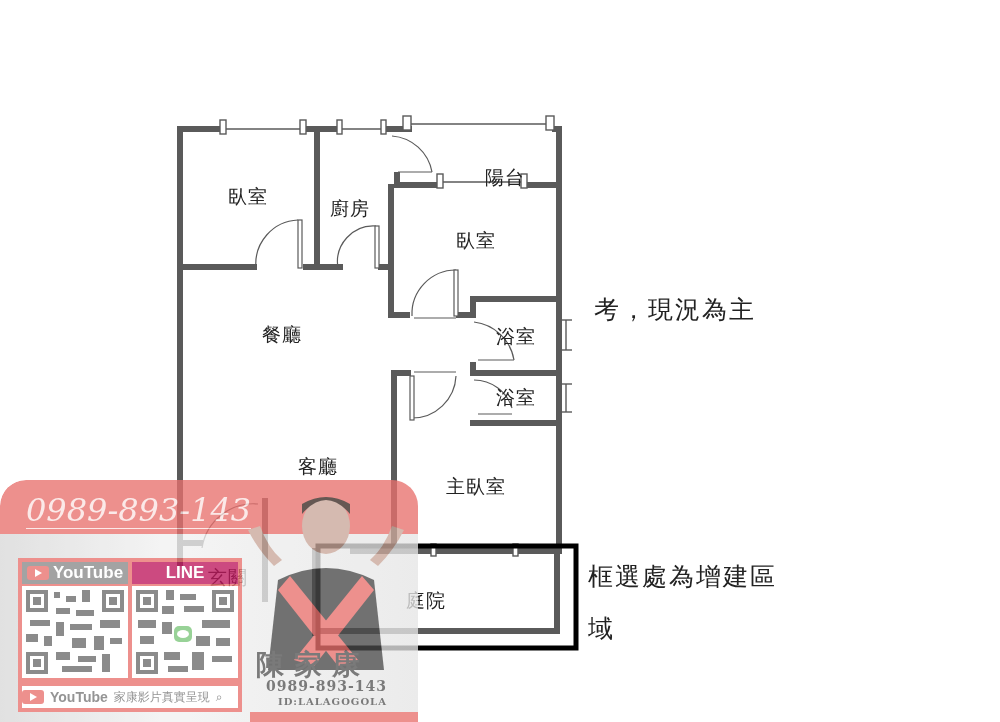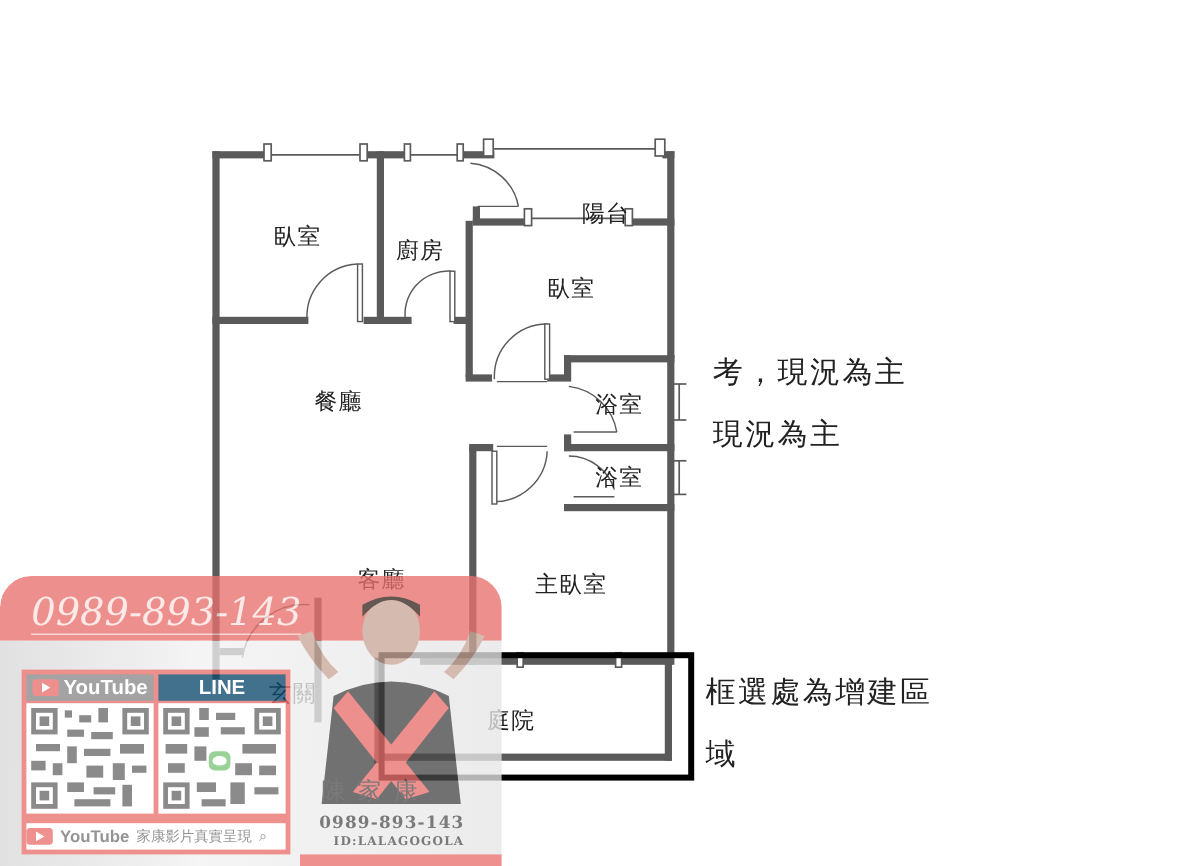--- a/index.html
+++ b/index.html
@@ -27,22 +27,22 @@
              font-family: "Liberation Sans", sans-serif; }
   .qr-box { height: 92px; background: #fff; margin-top: 2px; position: relative; }
   .qr-foot { position: absolute; left: 22px; top: 206px; width: 216px; height: 22px;
              background: #fff; display: flex; align-items: center; gap: 6px; font-size: 12px;
              color: #777; }
   .yt-badge { display: inline-block; width: 22px; height: 14px; background: #e9716e;
               border-radius: 3px; position: relative; }
   .yt-badge::after { content: ""; position: absolute; left: 8px; top: 3px;
               border-left: 7px solid #fff; border-top: 4px solid transparent;
               border-bottom: 4px solid transparent; }
-  .agent-name { position: absolute; left: 268px; top: 166px; font-family: "DejaVu Serif", serif;
-                font-size: 20px; color: #555; letter-spacing: 10px; }
+  .agent-name { position: absolute; left: 256px; top: 166px; font-family: "DejaVu Serif", serif;
+                font-size: 28px; color: #555; letter-spacing: 10px; font-weight: bold; }
   .agent-phone { position: absolute; left: 266px; top: 198px; font-family: "DejaVu Serif", serif;
                  font-size: 14px; color: #555; font-weight: bold; letter-spacing: 1px; }
   .agent-line { position: absolute; left: 278px; top: 216px; font-family: "DejaVu Serif", serif;
                 font-size: 10px; color: #555; font-weight: bold; letter-spacing: 1px; }
   .agent-footer { position: absolute; left: 250px; top: 232px; width: 168px; height: 10px;
                   background: #e9716e; }
   .person { position: absolute; left: 238px; top: 10px; width: 178px; height: 180px; }
 </style>
 </head>
 <body>
@@ -145,28 +145,27 @@
   <rect x="318" y="546" width="258" height="102" fill="none" stroke="#000" stroke-width="5"></rect>
 </svg>
 
 <div class="room-label" style="left:228px;top:184px;">臥室</div>
 <div class="room-label" style="left:330px;top:196px;">廚房</div>
 <div class="room-label" style="left:485px;top:143px;margin-top:22px;">陽台</div>
 <div class="room-label" style="left:456px;top:228px;">臥室</div>
 <div class="room-label" style="left:262px;top:322px;">餐廳</div>
 <div class="room-label" style="left:496px;top:324px;">浴室</div>
 <div class="room-label" style="left:496px;top:385px;">浴室</div>
-<div class="room-label" style="left:298px;top:470px;">客廳</div>
+<div class="room-label" style="left:298px;top:454px;">客廳</div>
 <div class="room-label" style="left:446px;top:474px;text-align:right;">主臥室</div>
-<div class="room-label" style="left:208px;top:565px;margin-left:16px;">玄關</div>
+<div class="room-label" style="left:208px;top:565px;">玄關</div>
 <div class="room-label" style="left:406px;top:588px;">庭院</div>
 
 <div class="note" style="left:594px;top:284px;">
   <div>考，現況為主</div>
-  <div>現況為主</div>
 </div>
 <div class="note" style="left:588px;top:551px;">
   <div>框選處為增建區</div>
   <div>域</div>
 </div>
 
 <div class="card">
   <div class="card-top"></div>
   <div class="card-body"></div>
   <div class="phone-big">0989-893-143</div>
@@ -209,21 +208,21 @@
           </g>
         <g fill="#6b6b6b">
             <rect x="11" y="11" width="8" height="8"></rect>
             <rect x="87" y="11" width="8" height="8"></rect>
             <rect x="11" y="73" width="8" height="8"></rect>
           </g>
       </svg>
     </div>
   </div>
   <div class="qr-col" style="left:132px;">
-    <div class="qr-head" style="background:#0c4a6e;">
+    <div class="qr-head" style="background:#be185d;">
       <span>LINE</span>
     </div>
     <div class="qr-box">
       <svg width="106" height="92" viewBox="0 0 106 92">
         <g fill="#6b6b6b">
           <rect x="4" y="4" width="22" height="22"></rect>
             <rect x="80" y="4" width="22" height="22"></rect>
             <rect x="4" y="66" width="22" height="22"></rect>
           <rect x="34" y="4" width="8" height="10"></rect>
             <rect x="48" y="8" width="16" height="6"></rect>

